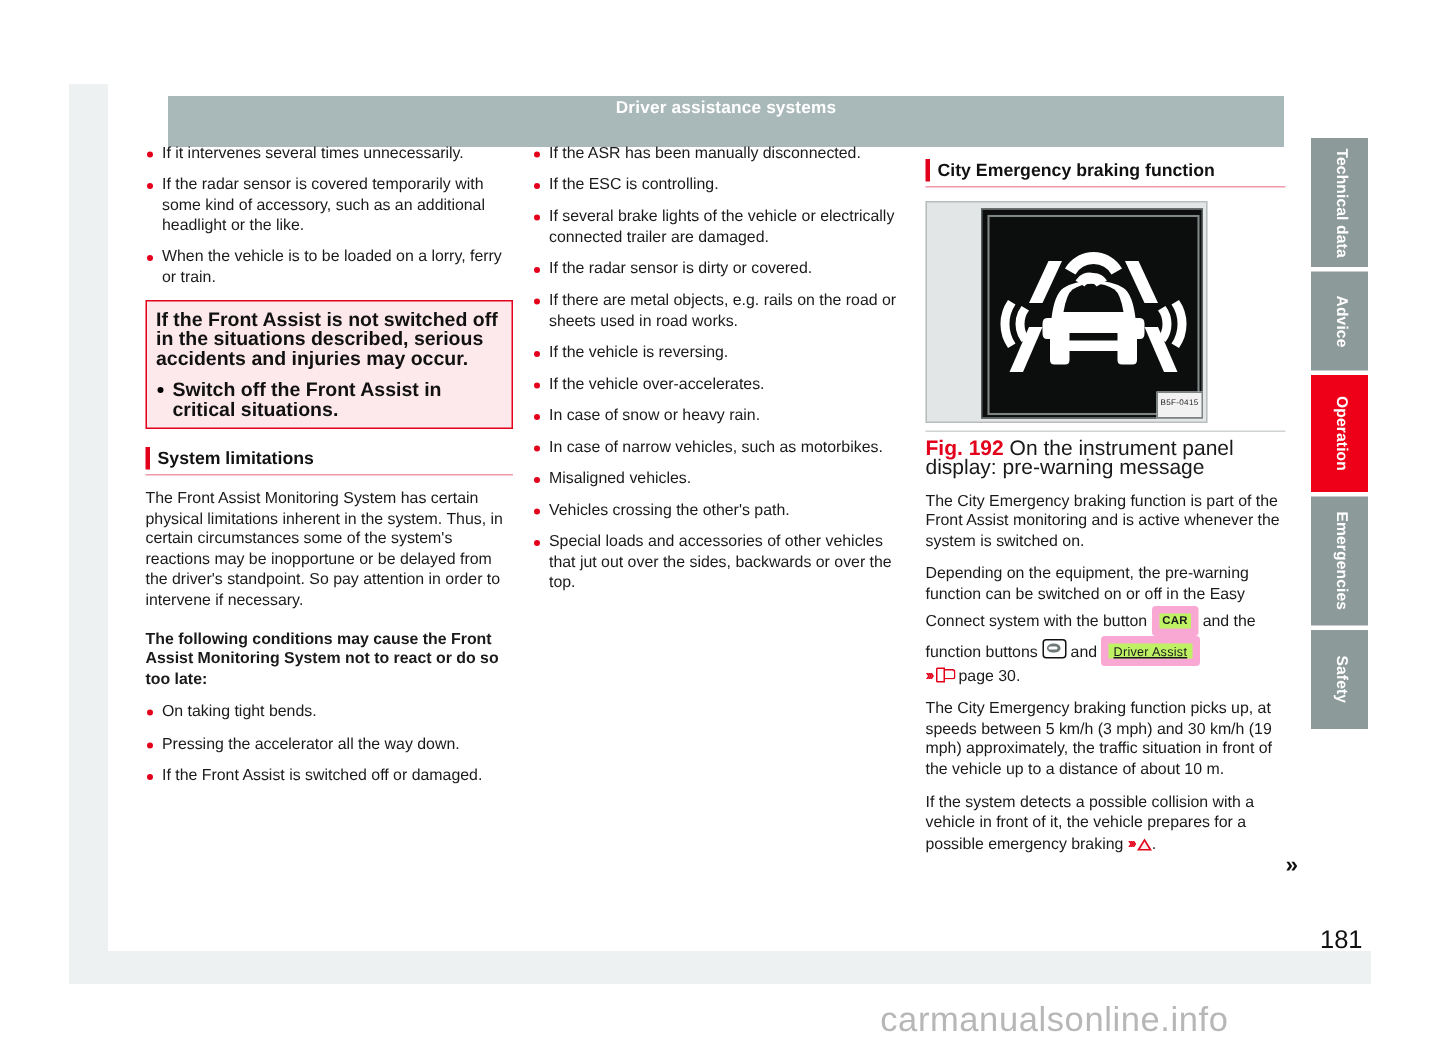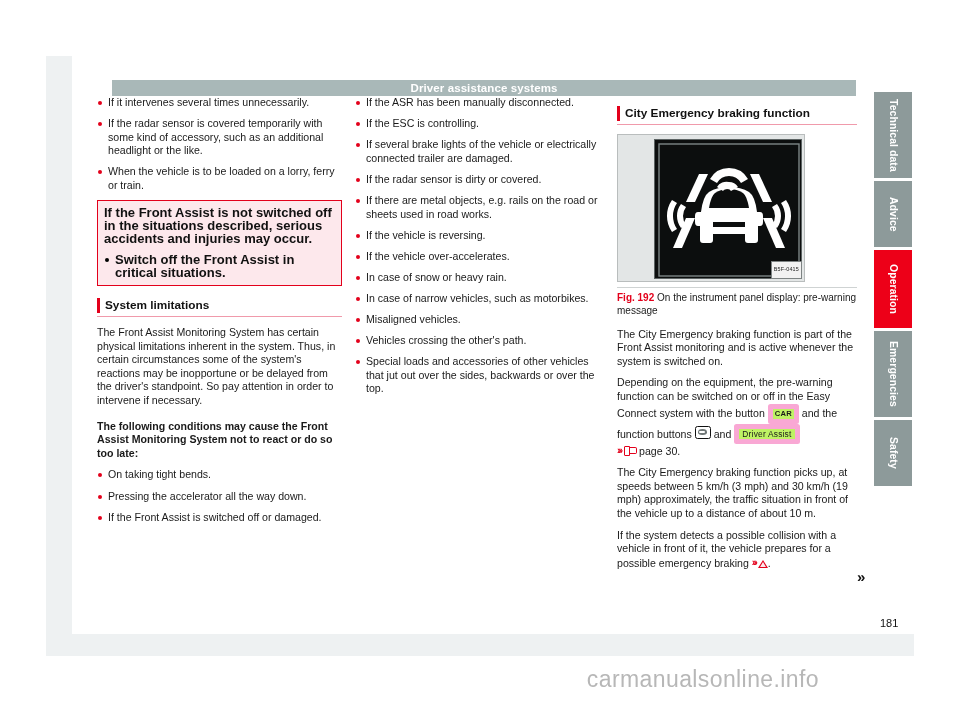--- a/index.html
+++ b/index.html
@@ -24,22 +24,22 @@
   .paper {
     position: absolute;
     left: 72px; top: 56px;
     width: 842px; height: 578px;
     background: #ffffff;
   }
 
   
   .header-bar {
     position: absolute;
-    left: 112px; top: 80px;
-    width: 744px; height: 16px;
+    left: 112px; top: 64px;
+    width: 744px; height: 34px;
     background: #a9b8b8;
   }
   .header-title {
     color: #ffffff;
     font-size: 11.5px;
     font-weight: bold;
     line-height: 17px;
     text-align: center;
     letter-spacing: .1px;
   }
@@ -171,21 +171,21 @@
     right: 2px; bottom: 2px;
     background: #f2f2f2;
     border: 1px solid #7d8383;
     color: #222;
     font-size: 5.4px;
     letter-spacing: .2px;
     padding: 1px 2px;
     font-family: "Liberation Sans", sans-serif;
   }
   .fig-caption {
-    font-size: 10px;
+    font-size: 14px;
     line-height: 12.8px;
     color: #1a1a1a;
     margin-top: 5px;
     border-top: 1px solid #cfd3d3;
     padding-top: 4px;
   }
   .fig-num { color: #e3001b; font-weight: bold; }
 
   
   .btn-glyph {
@@ -193,21 +193,21 @@
     border: 5px solid #f9a8d4;
     border-radius: 2.5px;
     padding: 0 2px;
     font-size: 7.6px;
     font-weight: bold;
     line-height: 10px;
     vertical-align: 1px;
     background: #bef264;
     letter-spacing: .2px;
   }
-  .btn-glyph.wide { font-size: 8.4px; font-weight: normal; padding: 0 3px; }
+  .btn-glyph.wide { font-size: 8.4px; font-weight: normal; padding: 0 3px; text-decoration: underline; }
   .btn-icon {
     display: inline-block;
     width: 14px; height: 11px;
     border: 1px solid #111;
     border-radius: 2.5px;
     vertical-align: -1px;
     position: relative;
     background: #fff;
   }
   .btn-icon::before {
@@ -312,21 +312,21 @@
     letter-spacing: .1px;
     line-height: 38px;
     white-space: nowrap;
   }
   .tab.active { background: #ed0018; }
 
   
   .page-num {
     position: absolute;
     left: 880px; top: 617px;
-    font-size: 11px;
+    font-size: 17px;
     color: #111;
   }
 
   
   .watermark {
     position: absolute;
     left: 0; top: 666px;
     width: 820px;
     text-align: right;
     padding-right: 1px;

